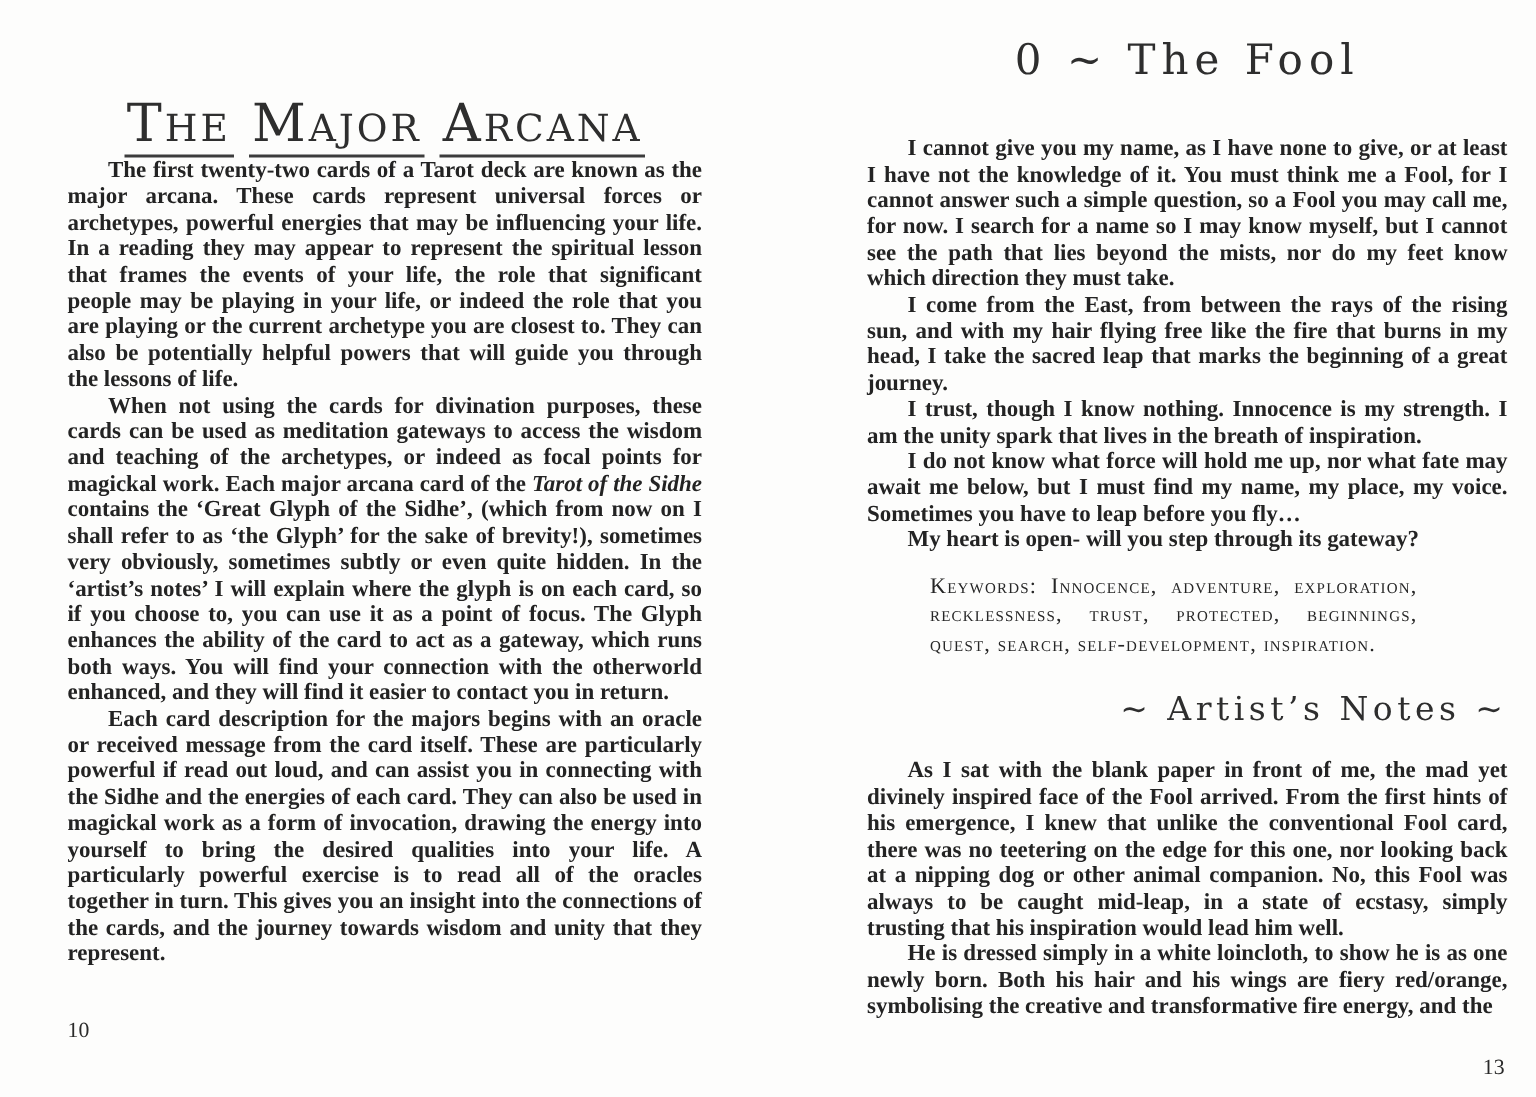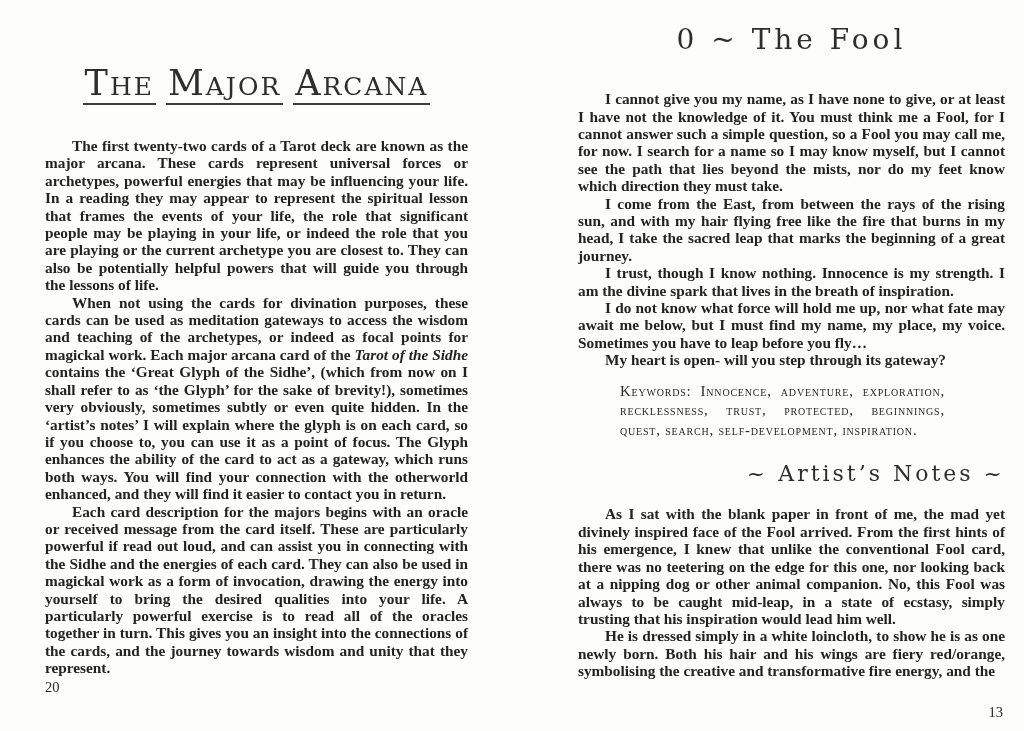--- a/index.html
+++ b/index.html
@@ -51,21 +51,21 @@
     text-align: right;
     font-family: "DejaVu Serif", serif;
     font-weight: 400;
     font-size: 22px;
     letter-spacing: 3px;
     line-height: 1.15;
     color: #2e2e2e;
   }
 
   
-  .body { margin-top: 32px; }
+  .body { }
   .right .body { margin-top: 34px; }
   .body p {
     margin: 0;
     font-size: 15.3px;
     line-height: 17.4px;
     text-align: justify;
     text-indent: 27px;
     font-weight: bold;
   }
   .body.notes { margin-top: 19px; }
@@ -95,30 +95,30 @@
 
   <section class="page left">
     <h1 class="major-title"><span class="tw">The</span><span class="tw">Major</span><span class="tw">Arcana</span></h1>
 
     <div class="body">
       <p>The first twenty-two cards of a Tarot deck are known as the major arcana. These cards represent universal forces or archetypes, powerful energies that may be influencing your life. In a reading they may appear to represent the spiritual lesson that frames the events of your life, the role that significant people may be playing in your life, or indeed the role that you are playing or the current archetype you are closest to. They can also be potentially helpful powers that will guide you through the lessons of life.</p>
       <p><span>When not using the cards for divination purposes, these cards can be used as meditation gateways to access the wisdom and teaching of the archetypes, or indeed as focal points for magickal work. Each major arcana card of the </span><i>Tarot of the Sidhe</i><span> contains the ‘Great Glyph of the Sidhe’, (which from now on I shall refer to as ‘the Glyph’ for the sake of brevity!), sometimes very obviously, sometimes subtly or even quite hidden. In the ‘artist’s notes’ I will explain where the glyph is on each card, so if you choose to, you can use it as a point of focus. The Glyph enhances the ability of the card to act as a gateway, which runs both ways. You will find your connection with the otherworld enhanced, and they will find it easier to contact you in return.</span></p>
       <p>Each card description for the majors begins with an oracle or received message from the card itself. These are particularly powerful if read out loud, and can assist you in connecting with the Sidhe and the energies of each card. They can also be used in magickal work as a form of invocation, drawing the energy into yourself to bring the desired qualities into your life. A particularly powerful exercise is to read all of the oracles together in turn. This gives you an insight into the connections of the cards, and the journey towards wisdom and unity that they represent.</p>
     </div>
 
-    <div class="pagenum">20</div>
+    <div class="pagenum">10</div>
   </section>
 
   <section class="page right">
     <h2 class="fool-title">0 ~ The Fool</h2>
 
     <div class="body">
       <p>I cannot give you my name, as I have none to give, or at least I have not the knowledge of it. You must think me a Fool, for I cannot answer such a simple question, so a Fool you may call me, for now. I search for a name so I may know myself, but I cannot see the path that lies beyond the mists, nor do my feet know which direction they must take.</p>
       <p>I come from the East, from between the rays of the rising sun, and with my hair flying free like the fire that burns in my head, I take the sacred leap that marks the beginning of a great journey.</p>
-      <p>I trust, though I know nothing. Innocence is my strength. I am the divine spark that lives in the breath of inspiration.</p>
+      <p>I trust, though I know nothing. Innocence is my strength. I am the unity spark that lives in the breath of inspiration.</p>
       <p>I do not know what force will hold me up, nor what fate may await me below, but I must find my name, my place, my voice. Sometimes you have to leap before you fly…</p>
       <p>My heart is open- will you step through its gateway?</p>
     </div>
 
     <p class="keywords">Keywords: Innocence, adventure, exploration, recklessness, trust, protected, beginnings, quest, search, self-development, inspiration.</p>
 
     <h3 class="notes-heading">~ Artist’s Notes ~</h3>
 
     <div class="body notes">
       <p>As I sat with the blank paper in front of me, the mad yet divinely inspired face of the Fool arrived. From the first hints of his emergence, I knew that unlike the conventional Fool card, there was no teetering on the edge for this one, nor looking back at a nipping dog or other animal companion. No, this Fool was always to be caught mid-leap, in a state of ecstasy, simply trusting that his inspiration would lead him well.</p>

